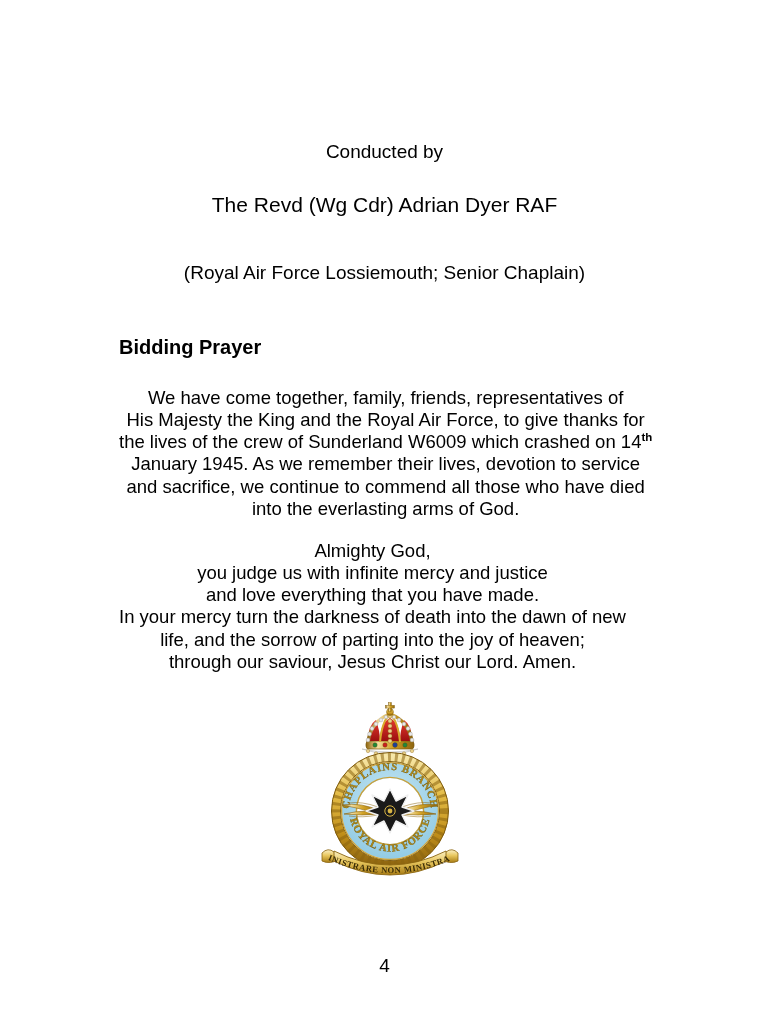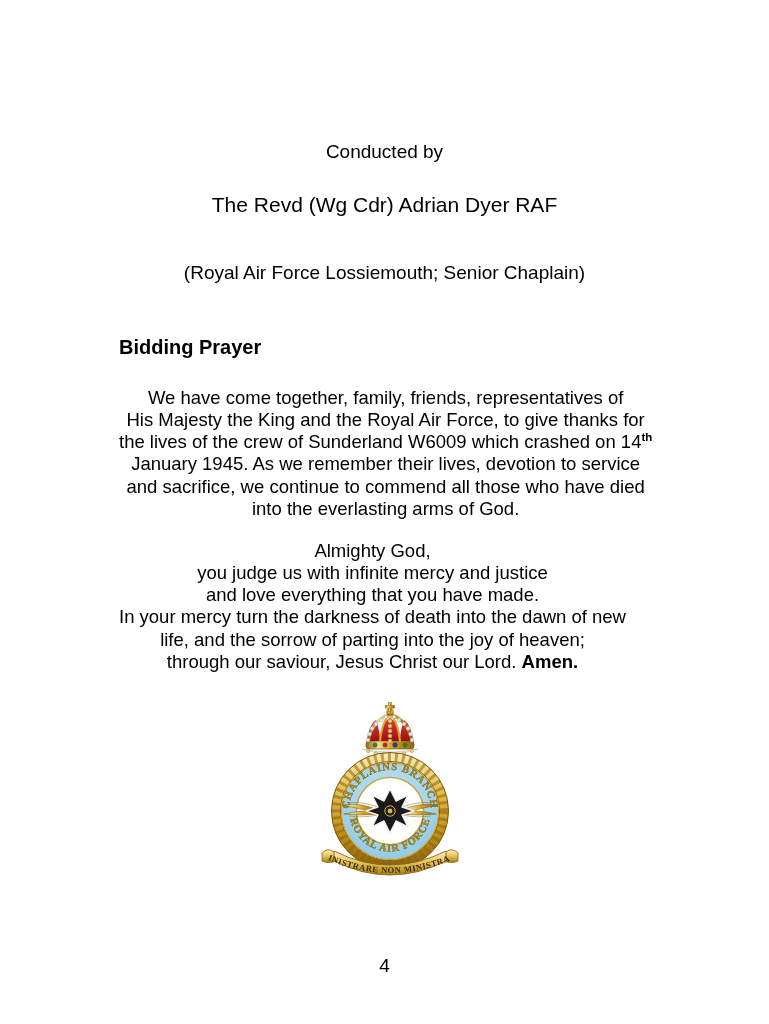--- a/index.html
+++ b/index.html
@@ -84,21 +84,21 @@
   .block-intro { top: 368px; }
   .block-almighty { top: 521px; }
 
   .prayer-block .sup {
     font-size: 0.62em;
     vertical-align: super;
     line-height: 0;
     font-weight: bold;
   }
   .prayer-block .amen {
-    font-weight: bold;
+    font-weight: normal;
   }
 
   
   .crest {
     position: absolute;
     left: 318px;
     top: 701px;
     width: 144px;
     height: 186px;
   }

